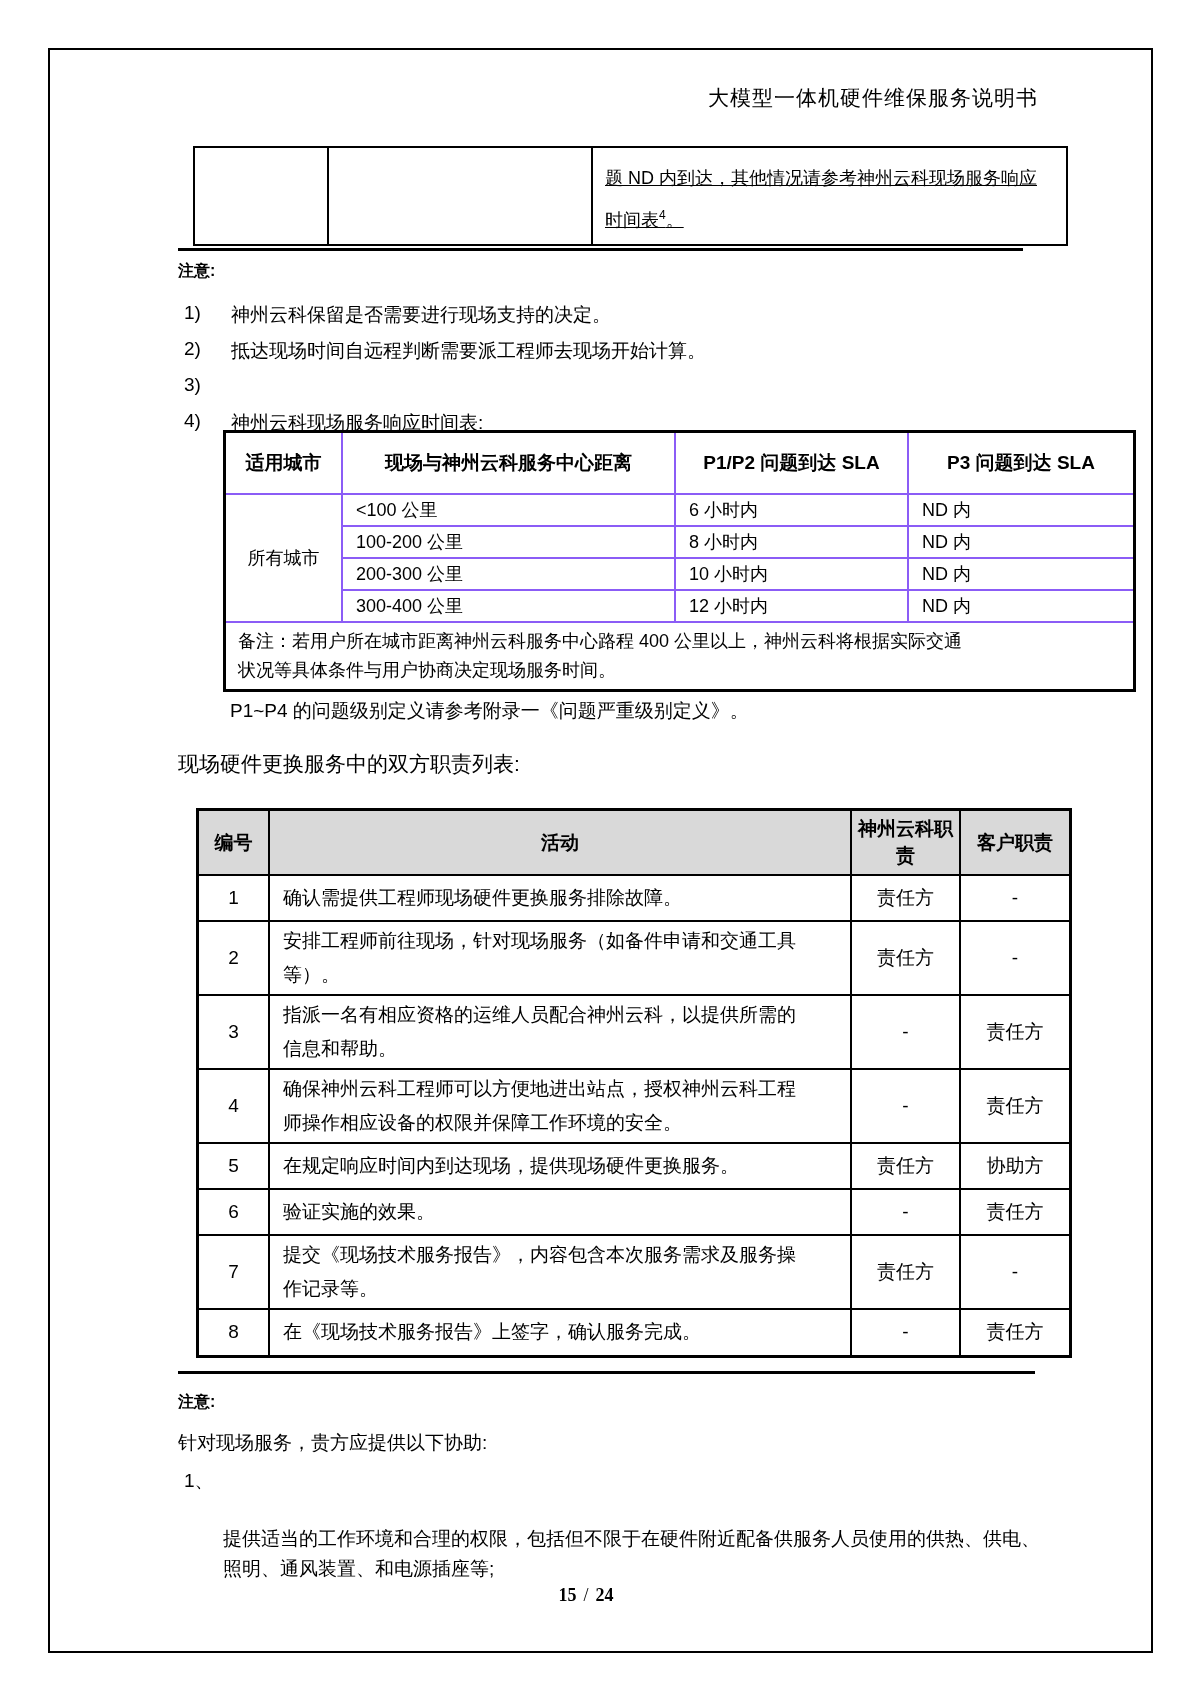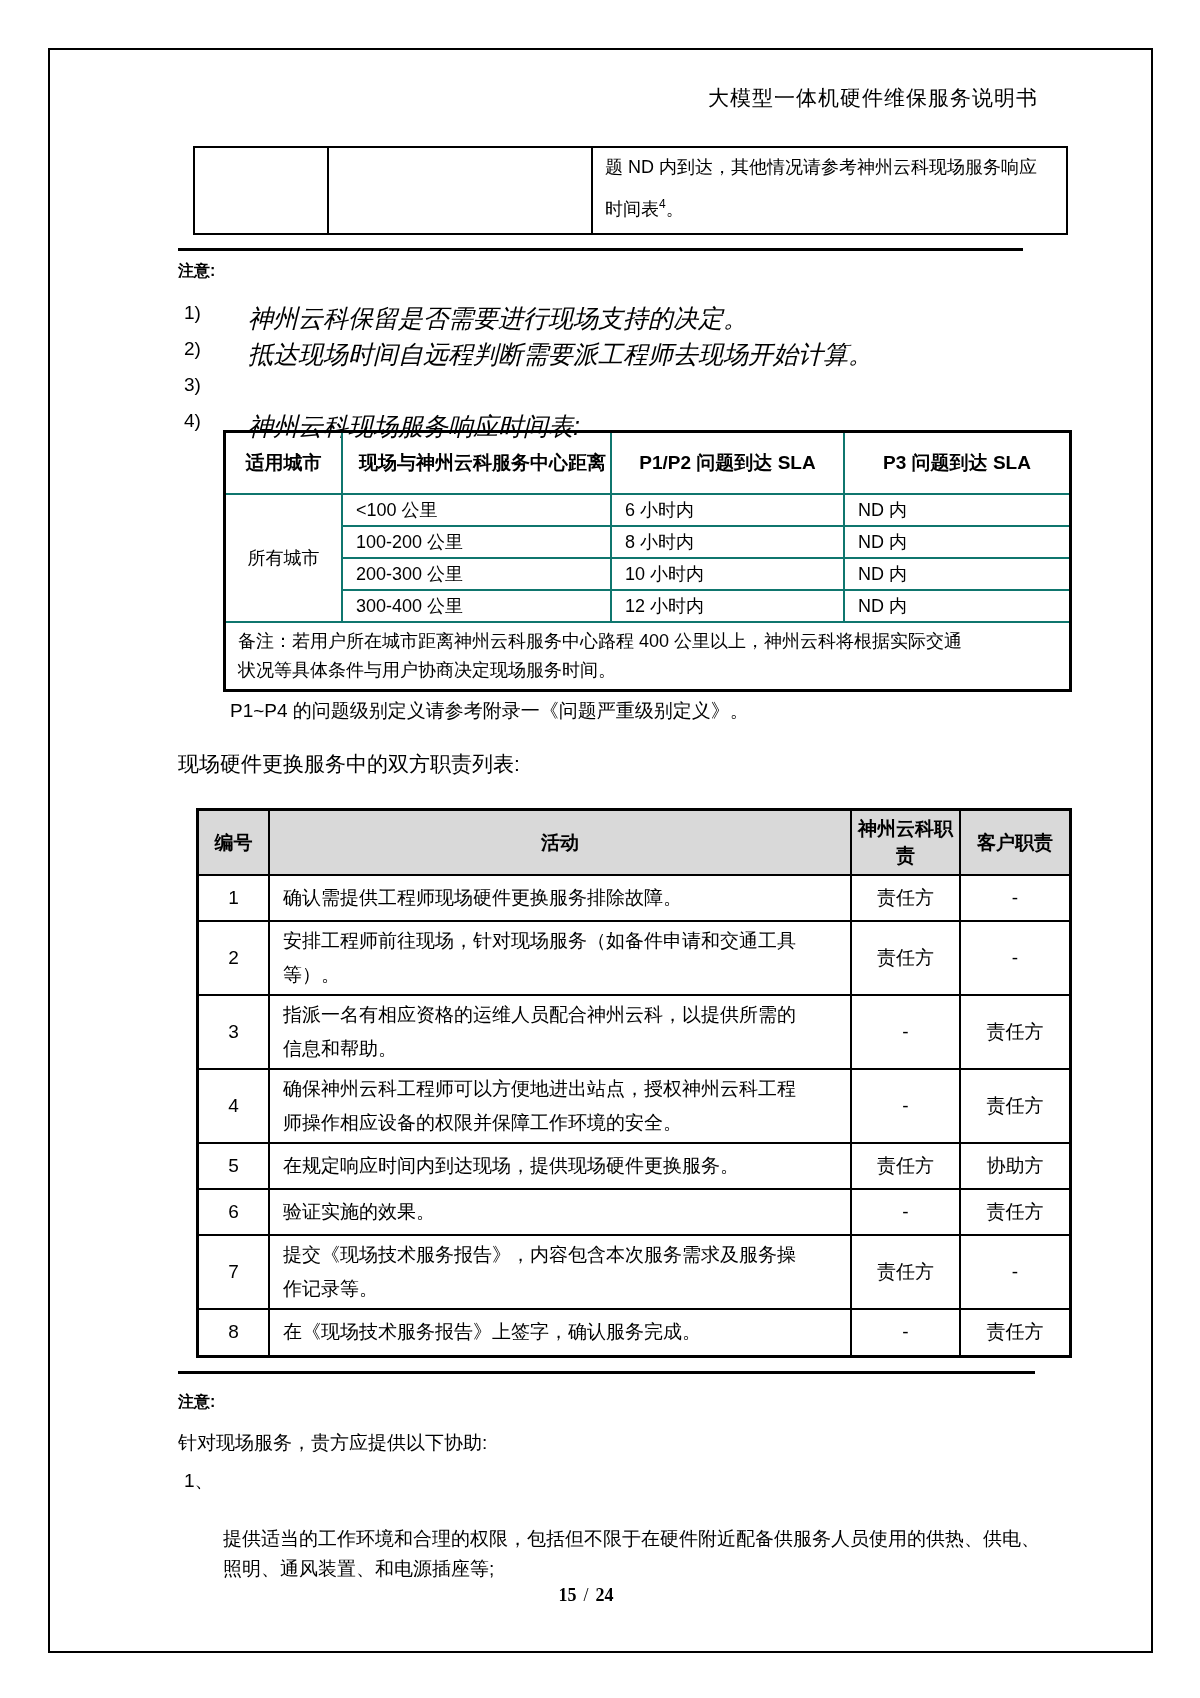--- a/index.html
+++ b/index.html
@@ -16,44 +16,44 @@
   .doc-header{
     left:0;top:84px;width:1038px;text-align:right;
     font-family:"Liberation Serif",serif;font-size:21px;letter-spacing:1px;
   }
   
   table{border-collapse:collapse;table-layout:fixed;}
   .top-table{left:193px;top:146px;width:843px;border:2px solid #000;}
   .top-table td{border:2px solid #000;vertical-align:top;}
   .top-table .c1{width:130px;}
   .top-table .c2{width:260px;}
-  .top-table .c3{width:453px;padding:1px 8px 5px 12px;font-size:18px;line-height:37px;}
+  .top-table .c3{width:453px;padding:12px 8px 5px 12px;font-size:18px;line-height:37px;text-decoration:underline;}
   .top-table tr{height:80px;}
   sup{font-size:12px;}
   
   .rule{background:#000;height:3px;}
   .rule1{left:178px;top:248px;width:845px;}
   .rule2{left:178px;top:1371px;width:857px;}
   
   .bold-label{font-size:16px;font-weight:bold;}
   .note-label1{left:178px;top:261px;}
   .n-no{left:184px;width:40px;font-size:19px;}
-  .n-text{left:248px;font-size:25px;font-style:italic;}
+  .n-text{left:231px;font-size:19px;}
   
   .sla-table{left:223px;top:430px;width:755px;border:3px solid #000;font-size:18px;}
-  .sla-table td,.sla-table th{border:2px solid #0f766e;vertical-align:middle;}
+  .sla-table td,.sla-table th{border:2px solid #8b5cf6;vertical-align:middle;}
   .sla-table th{font-size:19px;font-weight:bold;text-align:center;line-height:27px;}
   .sla-table .hrow{height:62px;}
   .sla-table .drow{height:32px;}
   .sla-table .rrow{height:66px;}
   .sla-table .col-city{width:113px;}
   .sla-table .col-dist{width:259px;}
   .sla-table .col-p12{width:191px;}
   .sla-table .col-p3{width:192px;}
-  .sla-table th.h-dist{padding:0 4px;text-align:right;}
+  .sla-table th.h-dist{padding:0 36px;}
   .sla-table th.h-p12{padding:0 20px;}
   .sla-table th.h-p3{padding:0 16px;}
   .sla-table td.cell-left{text-align:left;padding-left:13px;line-height:22px;}
   .sla-table td.cell-city{text-align:center;}
   .sla-table td.remark{padding:4px 12px;line-height:29px;text-align:left;}
   .p-note{left:230px;top:698px;font-size:19px;}
   .section-title{left:178px;top:750px;font-size:21px;}
   
   .resp-table{left:196px;top:808px;width:832px;border:3px solid #000;font-size:19px;}
   .resp-table td,.resp-table th{border:2px solid #000;vertical-align:middle;text-align:center;}

